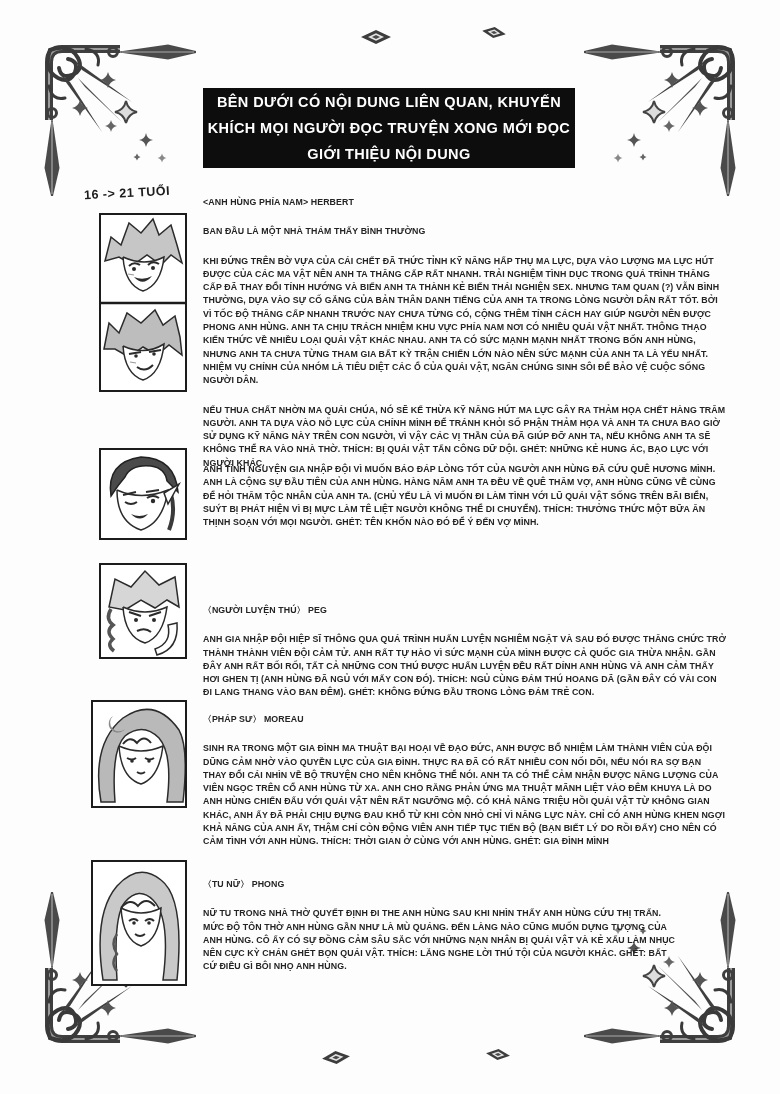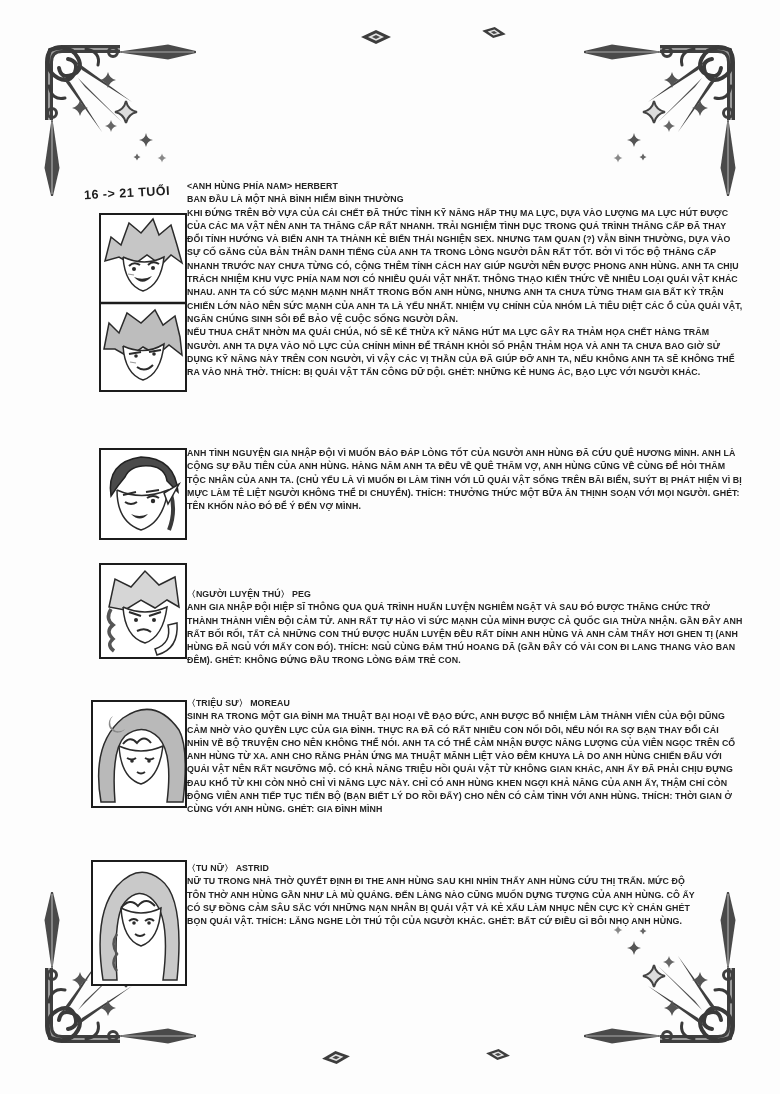--- a/index.html
+++ b/index.html
@@ -14,21 +14,21 @@
   .edge-diamond{position:absolute;}
   
   .notice{position:absolute;left:203px;top:88px;width:372px;height:80px;background:#0d0d0d;
           color:#fff;display:flex;align-items:center;justify-content:center;text-align:center;
           font-weight:700;font-size:14.5px;line-height:26px;letter-spacing:.4px;white-space:pre-line;}
   
   .age-label{position:absolute;left:84px;top:186px;font-weight:700;font-size:12.5px;color:#1d1d1d;
              transform:rotate(-3deg);letter-spacing:.5px;white-space:nowrap;}
   .char-text{position:absolute;left:187px;width:556px;color:#242424;font-weight:700;
              font-size:8.8px;line-height:13.3px;letter-spacing:.1px;}
-  .char-text p{margin:0;}
+  .char-text p{margin:16px;}
   .pbox{position:absolute;border:2px solid #1c1c1c;background:#fff;box-sizing:border-box;}
   .pbox svg{display:block;}
   .s1{top:180px;} .s2{top:447px;} .s3{top:588px;} .s4{top:697px;} .s5{top:862px;width:512px;}
 </style>
 </head>
 <body>
 
 <div class="page">
 
   <svg width="0" height="0" style="position:absolute" aria-hidden="true">
@@ -87,20 +87,25 @@
   <svg class="edge-diamond" style="left:482px;top:26px;width:24px;height:13px;transform:rotate(8deg)">
       <use href="#edge-diamond"></use>
     </svg>
   <svg class="edge-diamond" style="left:322px;top:1050px;width:28px;height:15px;transform:rotate(-5deg)">
       <use href="#edge-diamond"></use>
     </svg>
   <svg class="edge-diamond" style="left:486px;top:1048px;width:24px;height:13px;transform:rotate(6deg)">
       <use href="#edge-diamond"></use>
     </svg>
 
+  <div class="notice">
+    <span>BÊN DƯỚI CÓ NỘI DUNG LIÊN QUAN, KHUYẾN
+KHÍCH MỌI NGƯỜI ĐỌC TRUYỆN XONG MỚI ĐỌC
+GIỚI THIỆU NỘI DUNG</span>
+  </div>
 
   <div class="age-label">16 -&gt; 21 TUỔI</div>
 
   <div class="pbox" style="left:99px;top:213px;width:88px;height:179px">
     <svg width="84" height="175" viewBox="0 0 84 175">
 
       <g>
         <path d="M4,46 L10,22 L20,30 L28,8 L40,18 L52,4 L58,20 L70,10 L76,30 L81,48 L70,40 L60,50 L46,40 L32,50 L18,42 Z" fill="#c6c6c6" stroke="#2b2b2b" stroke-width="1.5"></path>
         <path d="M22,42 Q24,70 42,76 Q60,70 63,42 Q44,52 22,42" fill="#fff" stroke="#2b2b2b" stroke-width="1.5"></path>
         <path d="M28,51 q5,-5 11,-1" fill="none" stroke="#2b2b2b" stroke-width="2"></path>
@@ -173,37 +178,37 @@
       <path d="M28,46 q9,-11 17,-2 q8,-10 17,0" fill="none" stroke="#2b2b2b" stroke-width="2"></path>
       <path d="M36,59 q5,-4 9,0 M52,59 q5,-4 9,0" fill="none" stroke="#2b2b2b" stroke-width="2"></path>
       <circle cx="41" cy="61" r="1.8" fill="#2b2b2b"></circle>
         <circle cx="56" cy="61" r="1.8" fill="#2b2b2b"></circle>
       <path d="M42,72 q5,4 10,0" fill="none" stroke="#2b2b2b" stroke-width="1.8"></path>
     </svg>
   </div>
 
   <div class="char-text s1">
     <p>&lt;ANH HÙNG PHÍA NAM&gt; HERBERT</p>
-    <p>BAN ĐẦU LÀ MỘT NHÀ BÌNH HIỂM BÌNH THƯỜNG</p>
+    <p>BAN ĐẦU LÀ MỘT NHÀ THÁM THẤY BÌNH THƯỜNG</p>
     <p>KHI ĐỨNG TRÊN BỜ VỰA CỦA CÁI CHẾT ĐÃ THỨC TỈNH KỸ NĂNG HẤP THỤ MA LỰC, DỰA VÀO LƯỢNG MA LỰC HÚT ĐƯỢC CỦA CÁC MA VẬT NÊN ANH TA THĂNG CẤP RẤT NHANH. TRẢI NGHIỆM TÌNH DỤC TRONG QUÁ TRÌNH THĂNG CẤP ĐÃ THAY ĐỔI TÍNH HƯỚNG VÀ BIẾN ANH TA THÀNH KẺ BIẾN THÁI NGHIỆN SEX. NHƯNG TAM QUAN (?) VẪN BÌNH THƯỜNG, DỰA VÀO SỰ CỐ GẮNG CỦA BẢN THÂN DANH TIẾNG CỦA ANH TA TRONG LÒNG NGƯỜI DÂN RẤT TỐT. BỞI VÌ TỐC ĐỘ THĂNG CẤP NHANH TRƯỚC NAY CHƯA TỪNG CÓ, CỘNG THÊM TÍNH CÁCH HAY GIÚP NGƯỜI NÊN ĐƯỢC PHONG ANH HÙNG. ANH TA CHỊU TRÁCH NHIỆM KHU VỰC PHÍA NAM NƠI CÓ NHIỀU QUÁI VẬT NHẤT. THÔNG THẠO KIẾN THỨC VỀ NHIỀU LOẠI QUÁI VẬT KHÁC NHAU. ANH TA CÓ SỨC MẠNH MẠNH NHẤT TRONG BỐN ANH HÙNG, NHƯNG ANH TA CHƯA TỪNG THAM GIA BẤT KỲ TRẬN CHIẾN LỚN NÀO NÊN SỨC MẠNH CỦA ANH TA LÀ YẾU NHẤT. NHIỆM VỤ CHÍNH CỦA NHÓM LÀ TIÊU DIỆT CÁC Ổ CỦA QUÁI VẬT, NGĂN CHÚNG SINH SÔI ĐỂ BẢO VỆ CUỘC SỐNG NGƯỜI DÂN.</p>
     <p>NẾU THUA CHẤT NHỜN MA QUÁI CHÚA, NÓ SẼ KẾ THỪA KỸ NĂNG HÚT MA LỰC GÂY RA THẢM HỌA CHẾT HÀNG TRĂM NGƯỜI. ANH TA DỰA VÀO NỖ LỰC CỦA CHÍNH MÌNH ĐỂ TRÁNH KHỎI SỐ PHẬN THẢM HỌA VÀ ANH TA CHƯA BAO GIỜ SỬ DỤNG KỸ NĂNG NÀY TRÊN CON NGƯỜI, VÌ VẬY CÁC VỊ THẦN CỦA ĐÃ GIÚP ĐỠ ANH TA, NẾU KHÔNG ANH TA SẼ KHÔNG THỂ RA VÀO NHÀ THỜ. THÍCH: BỊ QUÁI VẬT TẤN CÔNG DỮ DỘI. GHÉT: NHỮNG KẺ HUNG ÁC, BẠO LỰC VỚI NGƯỜI KHÁC.</p>
   </div>
 
   <div class="char-text s2">
     <p>ANH TÌNH NGUYỆN GIA NHẬP ĐỘI VÌ MUỐN BÁO ĐÁP LÒNG TỐT CỦA NGƯỜI ANH HÙNG ĐÃ CỨU QUÊ HƯƠNG MÌNH. ANH LÀ CỘNG SỰ ĐẦU TIÊN CỦA ANH HÙNG. HÀNG NĂM ANH TA ĐỀU VỀ QUÊ THĂM VỢ, ANH HÙNG CŨNG VỀ CÙNG ĐỂ HỎI THĂM TỘC NHÂN CỦA ANH TA. (CHỦ YẾU LÀ VÌ MUỐN ĐI LÀM TÌNH VỚI LŨ QUÁI VẬT SỐNG TRÊN BÃI BIỂN, SUÝT BỊ PHÁT HIỆN VÌ BỊ MỰC LÀM TÊ LIỆT NGƯỜI KHÔNG THỂ DI CHUYỂN). THÍCH: THƯỞNG THỨC MỘT BỮA ĂN THỊNH SOẠN VỚI MỌI NGƯỜI. GHÉT: TÊN KHỐN NÀO ĐÓ ĐỂ Ý ĐẾN VỢ MÌNH.</p>
   </div>
 
   <div class="char-text s3">
     <p>〈NGƯỜI LUYỆN THÚ〉 PEG</p>
     <p>ANH GIA NHẬP ĐỘI HIỆP SĨ THÔNG QUA QUÁ TRÌNH HUẤN LUYỆN NGHIÊM NGẶT VÀ SAU ĐÓ ĐƯỢC THĂNG CHỨC TRỞ THÀNH THÀNH VIÊN ĐỘI CẢM TỬ. ANH RẤT TỰ HÀO VÌ SỨC MẠNH CỦA MÌNH ĐƯỢC CẢ QUỐC GIA THỪA NHẬN. GẦN ĐÂY ANH RẤT BỐI RỐI, TẤT CẢ NHỮNG CON THÚ ĐƯỢC HUẤN LUYỆN ĐỀU RẤT DÍNH ANH HÙNG VÀ ANH CẢM THẤY HƠI GHEN TỊ (ANH HÙNG ĐÃ NGỦ VỚI MẤY CON ĐÓ). THÍCH: NGỦ CÙNG ĐÁM THÚ HOANG DÃ (GẦN ĐÂY CÓ VÀI CON ĐI LANG THANG VÀO BAN ĐÊM). GHÉT: KHÔNG ĐỨNG ĐẦU TRONG LÒNG ĐÁM TRẺ CON.</p>
   </div>
 
   <div class="char-text s4">
-    <p>〈TRIỆU SƯ〉 MOREAU</p>
+    <p>〈PHÁP SƯ〉 MOREAU</p>
     <p>SINH RA TRONG MỘT GIA ĐÌNH MA THUẬT BẠI HOẠI VỀ ĐẠO ĐỨC, ANH ĐƯỢC BỔ NHIỆM LÀM THÀNH VIÊN CỦA ĐỘI DŨNG CẢM NHỜ VÀO QUYỀN LỰC CỦA GIA ĐÌNH. THỰC RA ĐÃ CÓ RẤT NHIỀU CON NỐI DÕI, NẾU NÓI RA SỢ BẠN THAY ĐỔI CÁI NHÌN VỀ BỘ TRUYỆN CHO NÊN KHÔNG THỂ NÓI. ANH TA CÓ THỂ CẢM NHẬN ĐƯỢC NĂNG LƯỢNG CỦA VIÊN NGỌC TRÊN CỔ ANH HÙNG TỪ XA. ANH CHO RẰNG PHẢN ỨNG MA THUẬT MÃNH LIỆT VÀO ĐÊM KHUYA LÀ DO ANH HÙNG CHIẾN ĐẤU VỚI QUÁI VẬT NÊN RẤT NGƯỠNG MỘ. CÓ KHẢ NĂNG TRIỆU HỒI QUÁI VẬT TỪ KHÔNG GIAN KHÁC, ANH ẤY ĐÃ PHẢI CHỊU ĐỰNG ĐAU KHỔ TỪ KHI CÒN NHỎ CHỈ VÌ NĂNG LỰC NÀY. CHỈ CÓ ANH HÙNG KHEN NGỢI KHẢ NĂNG CỦA ANH ẤY, THẬM CHÍ CÒN ĐỘNG VIÊN ANH TIẾP TỤC TIẾN BỘ (BẠN BIẾT LÝ DO RỒI ĐẤY) CHO NÊN CÓ CẢM TÌNH VỚI ANH HÙNG. THÍCH: THỜI GIAN Ở CÙNG VỚI ANH HÙNG. GHÉT: GIA ĐÌNH MÌNH</p>
   </div>
 
   <div class="char-text s5">
-    <p>〈TU NỮ〉 ASTRID</p>
+    <p>〈TU NỮ〉 PHONG</p>
     <p>NỮ TU TRONG NHÀ THỜ QUYẾT ĐỊNH ĐI THE ANH HÙNG SAU KHI NHÌN THẤY ANH HÙNG CỨU THỊ TRẤN. MỨC ĐỘ TÔN THỜ ANH HÙNG GẦN NHƯ LÀ MÙ QUÁNG. ĐẾN LÀNG NÀO CŨNG MUỐN DỰNG TƯỢNG CỦA ANH HÙNG. CÔ ẤY CÓ SỰ ĐỒNG CẢM SÂU SẮC VỚI NHỮNG NẠN NHÂN BỊ QUÁI VẬT VÀ KẺ XẤU LÀM NHỤC NÊN CỰC KỲ CHÁN GHÉT BỌN QUÁI VẬT. THÍCH: LẮNG NGHE LỜI THÚ TỘI CỦA NGƯỜI KHÁC. GHÉT: BẤT CỨ ĐIỀU GÌ BÔI NHỌ ANH HÙNG.</p>
   </div>
 
 </div>
 
 </body></html>

